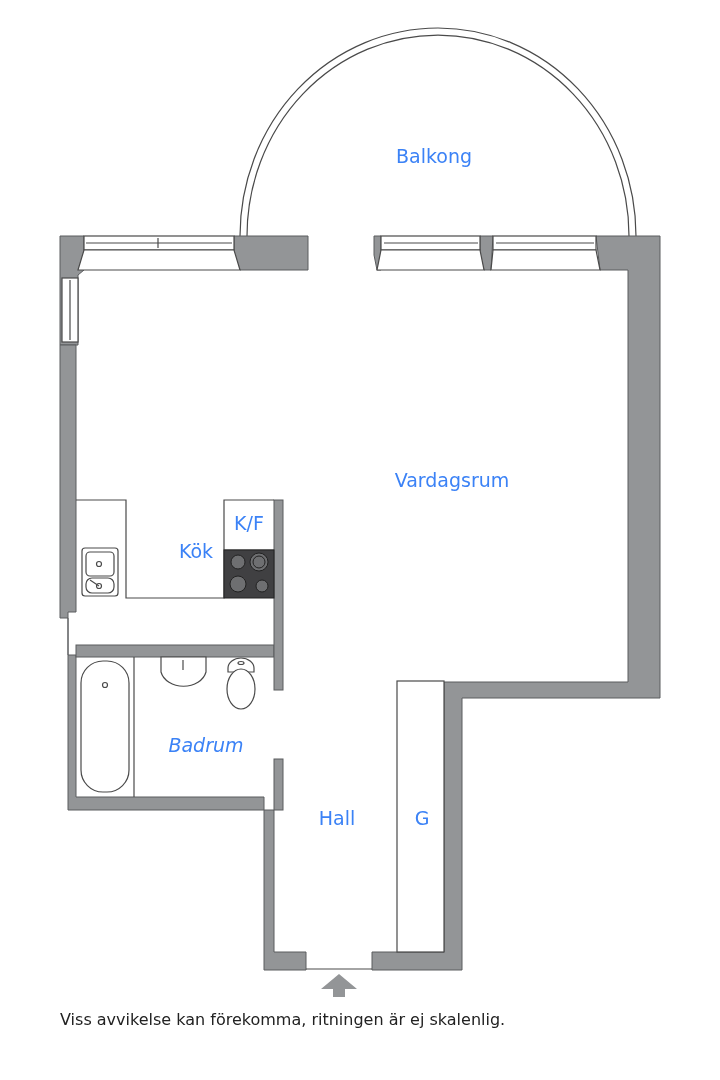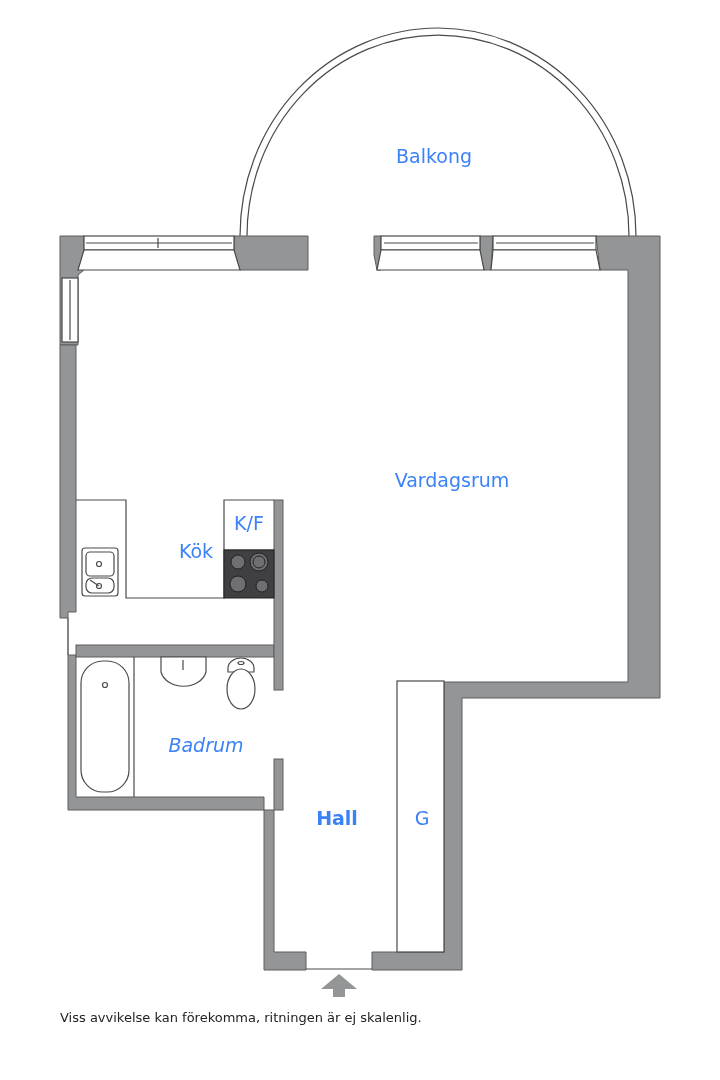--- a/index.html
+++ b/index.html
@@ -2,21 +2,21 @@
 <html><head>
   <meta charset="utf-8">
   <style>
     html, body { margin: 0; padding: 0; background: #ffffff; }
     body { width: 720px; height: 1080px; position: relative; overflow: hidden; font-family: "DejaVu Sans", sans-serif; }
     #plan { position: absolute; left: 0; top: 0; width: 720px; height: 1080px; }
     .wall { fill: #939597; stroke: #5a5c5e; stroke-width: 1; }
     .line { fill: none; stroke: #4a4a4a; stroke-width: 1.2; }
     .fix { fill: #ffffff; stroke: #4a4a4a; stroke-width: 1.2; }
     .label { position: absolute; color: #3b82f6; font-family: "DejaVu Sans", sans-serif; font-size: 19px; white-space: nowrap; transform: translate(-50%, -50%); }
-    .footer { position: absolute; left: 60px; top: 1010px; font-family: "DejaVu Sans", sans-serif; font-size: 13px; color: #222222; }
+    .footer { position: absolute; left: 60px; top: 1010px; font-family: "DejaVu Sans", sans-serif; font-size: 16px; color: #222222; }
   </style>
 </head>
 <body>
 
 <svg id="plan" viewBox="0 0 720 1080" xmlns="http://www.w3.org/2000/svg">
 
   <g>
     <path class="line" d="M240,236 A198,208 0 0 1 636,236"></path>
     <path class="line" d="M247,236 A190,200 0 0 1 629,236"></path>
   </g>
@@ -109,16 +109,16 @@
   <g>
     <polygon points="339,974 357,989 345,989 345,997 333,997 333,989 321,989" fill="#939597"></polygon>
   </g>
 </svg>
 
 <div class="label" style="left:434px; top:156px;">Balkong</div>
 <div class="label" style="left:452px; top:480px;">Vardagsrum</div>
 <div class="label" style="left:188px; top:551px;margin-left:8px;">Kök</div>
 <div class="label" style="left:249px; top:523px;">K/F</div>
 <div class="label" style="left:206px; top:745px;font-style:italic;">Badrum</div>
-<div class="label" style="left:337px; top:818px;font-weight:bold;">Hall</div>
+<div class="label" style="left:337px; top:818px;">Hall</div>
 <div class="label" style="left:422px; top:818px;">G</div>
 
 <div class="footer">Viss avvikelse kan förekomma, ritningen är ej skalenlig.</div>
 
 </body></html>

